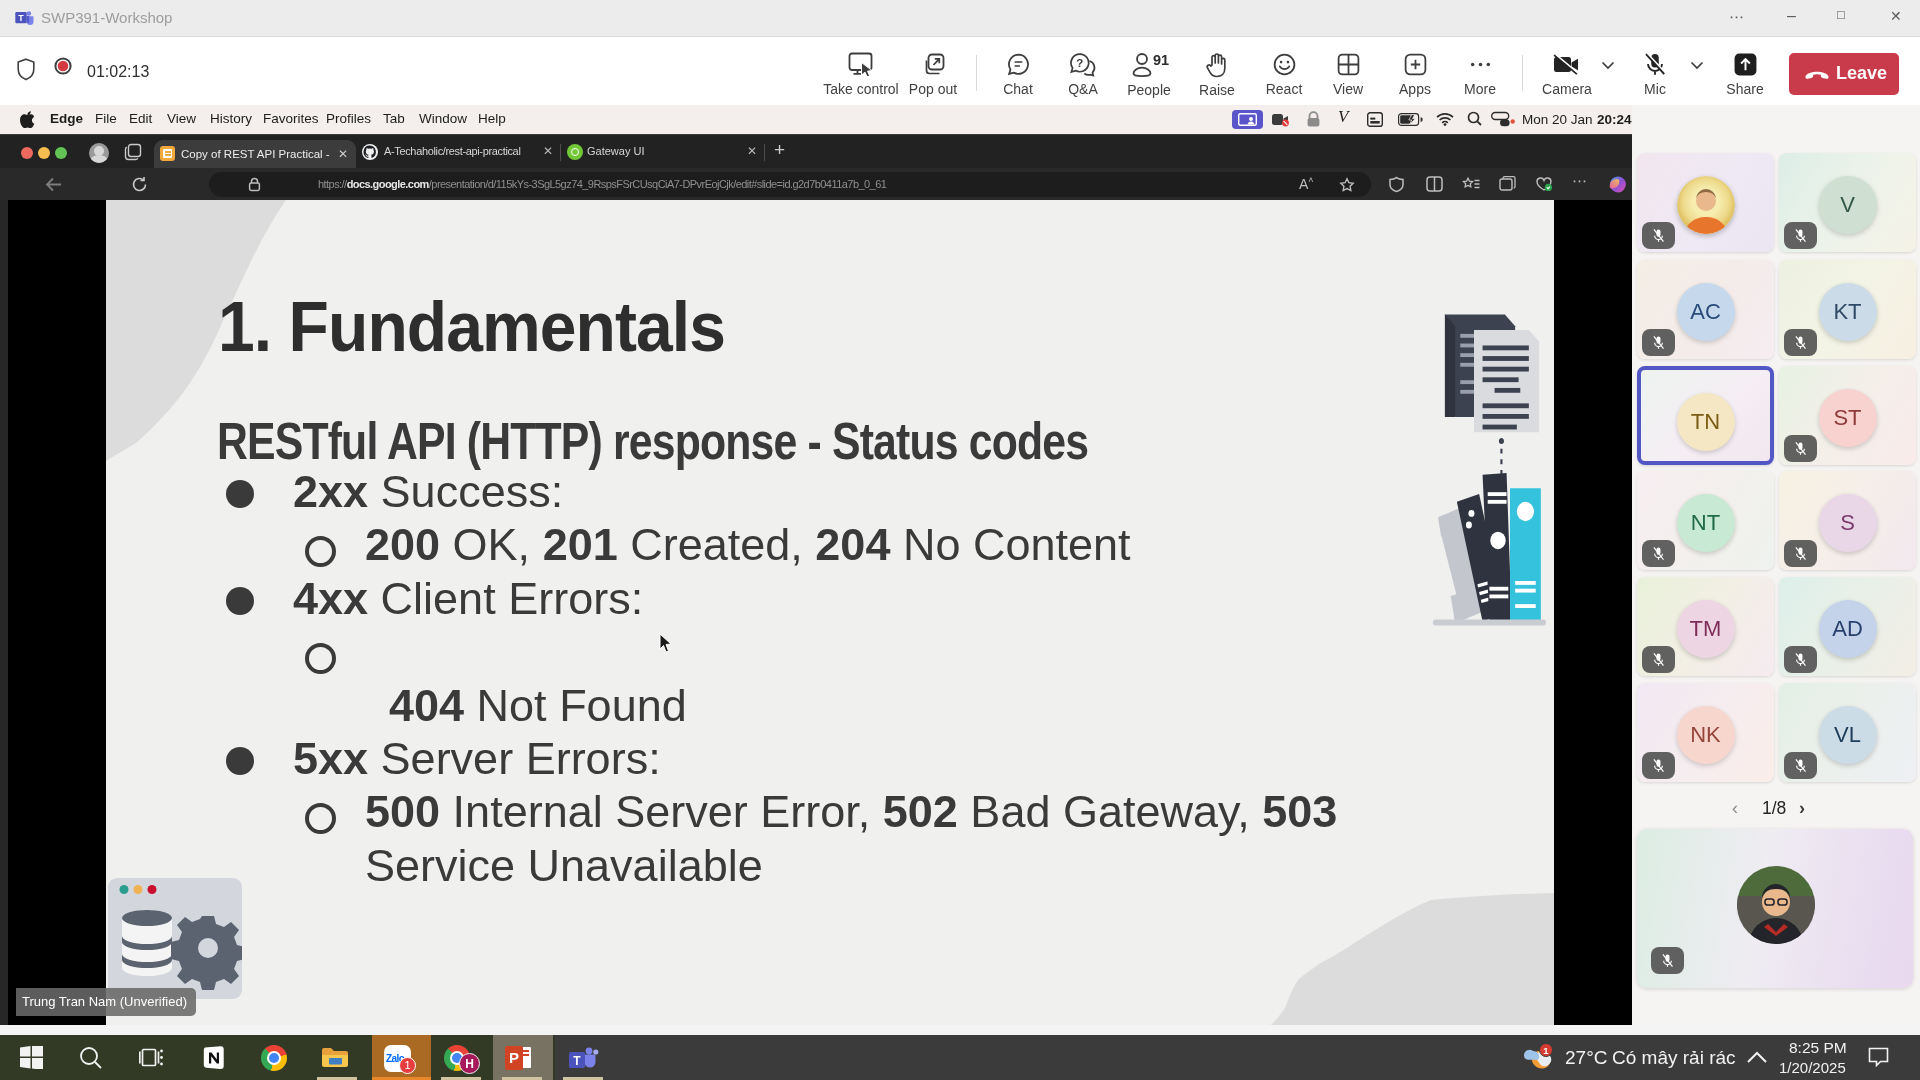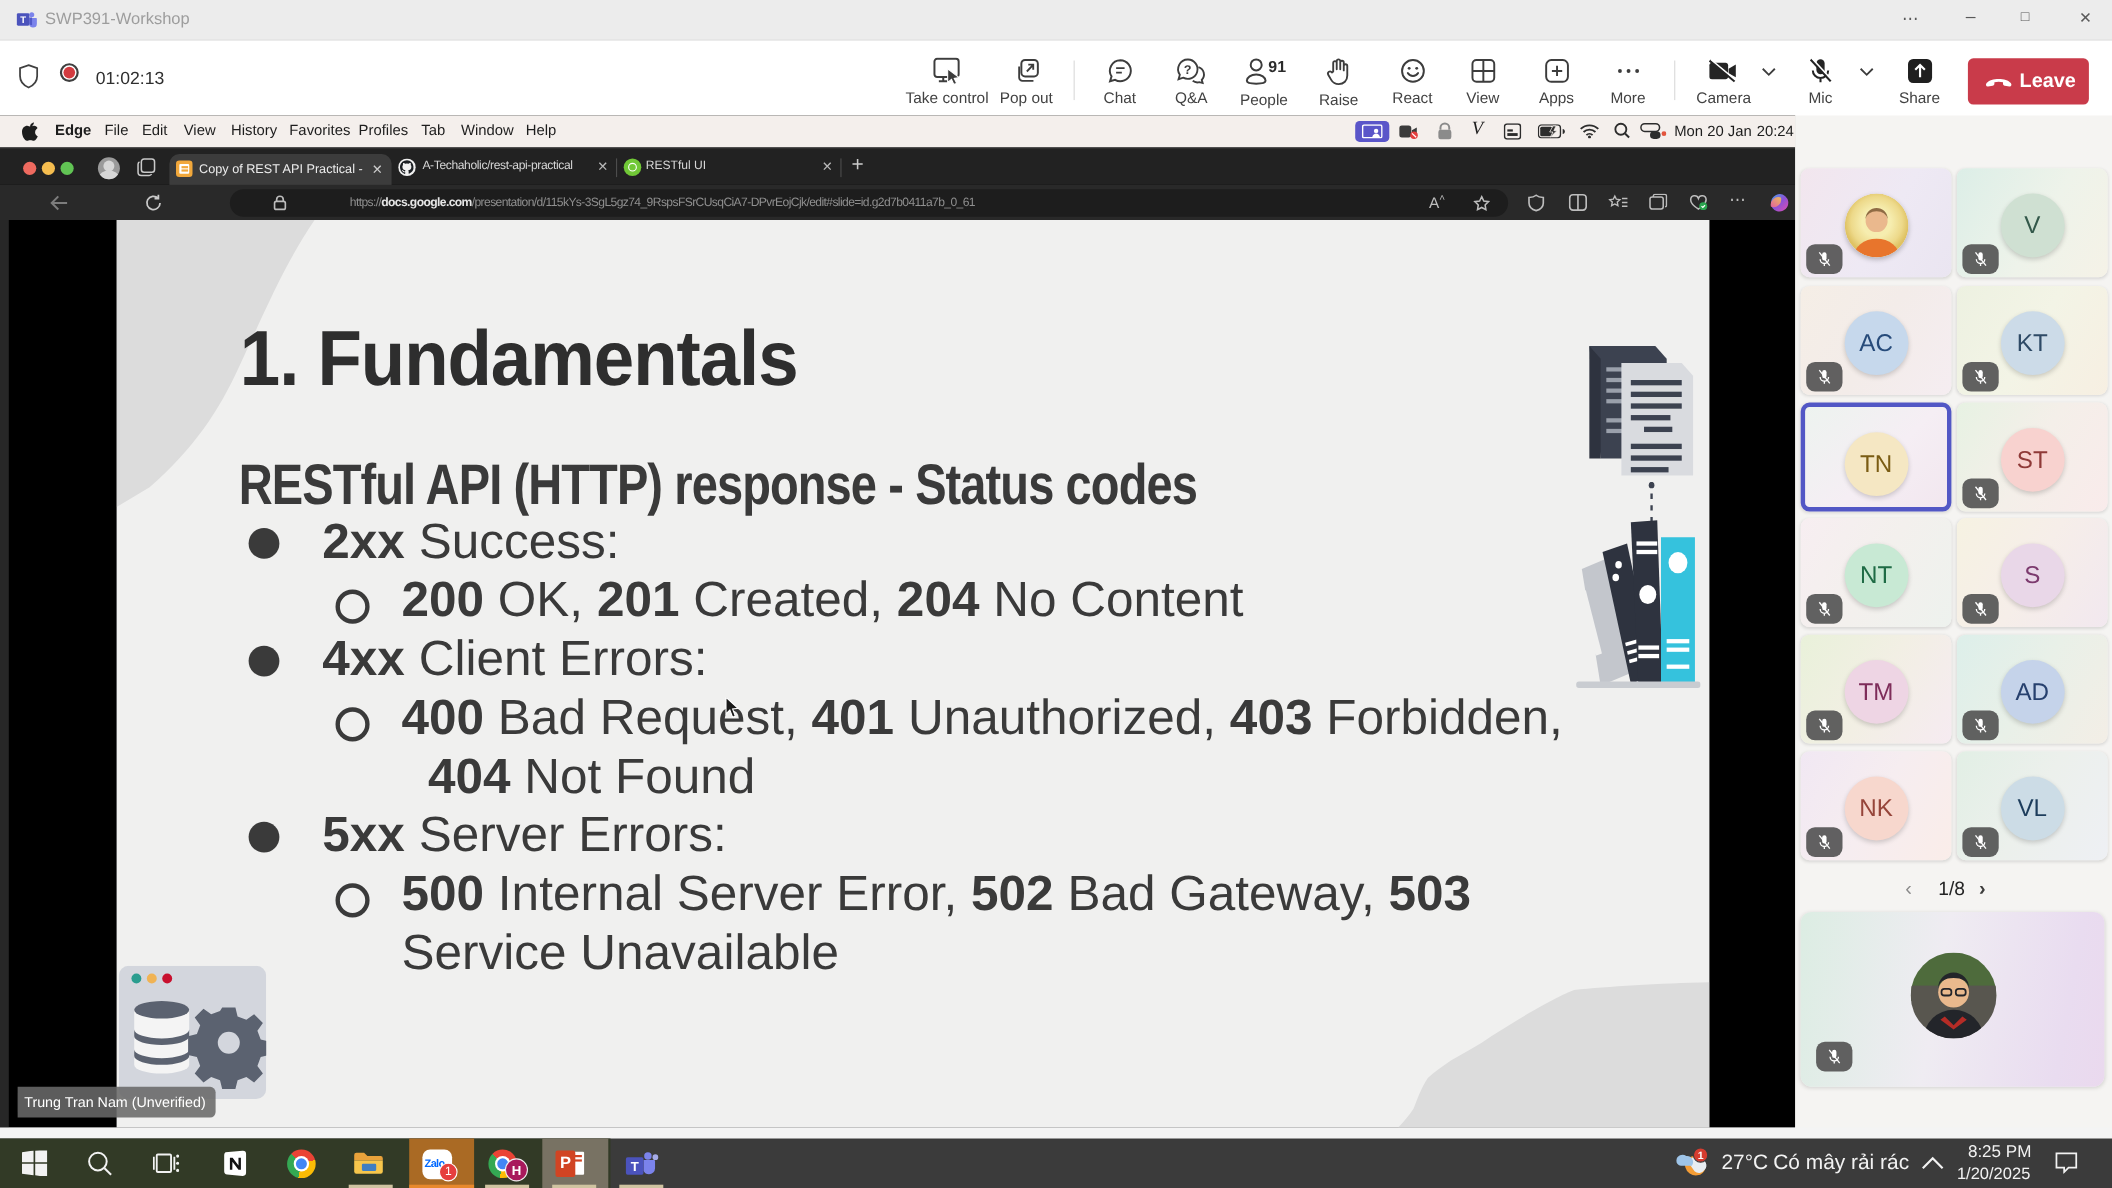--- a/index.html
+++ b/index.html
@@ -215,21 +215,21 @@
     <svg class="abs" style="left:1467px;top:6px" width="15" height="16" viewBox="0 0 15 16">
       <circle cx="6.5" cy="6.5" r="5" fill="none" stroke="#2c2c2c" stroke-width="1.7"></circle>
       <path d="M10.3 10.3 14 14" stroke="#2c2c2c" stroke-width="1.8"></path>
     </svg>
     <svg class="abs" style="left:1491px;top:6px" width="24" height="17" viewBox="0 0 24 17">
       <rect x="0.7" y="1.5" width="17" height="7" rx="3.5" fill="none" stroke="#2c2c2c" stroke-width="1.4"></rect>
       <rect x="9" y="8.3" width="9.6" height="7" rx="3.5" fill="#2c2c2c"></rect>
       <circle cx="21.7" cy="10.5" r="2.2" fill="#e2543d"></circle>
     </svg>
     <div class="abs" style="left:1522px;top:7px;font-size:13.5px;">Mon 20 Jan</div>
-    <div class="abs" style="left:1597px;top:7px;font-size:13.5px;">20:24</div>
+    <div class="abs" style="left:1597px;top:7px;font-size:13.5px;font-weight:bold;">20:24</div>
   </div>
 
   <div class="abs" style="left:0;top:29px;width:1632px;height:34px;background:#222222;border-top:1px solid #3a3a3a;">
     <div class="abs" style="left:21px;top:12px;width:12px;height:12px;border-radius:50%;background:#ee6a5f;"></div>
     <div class="abs" style="left:38px;top:12px;width:12px;height:12px;border-radius:50%;background:#f5bd4f;"></div>
     <div class="abs" style="left:55px;top:12px;width:12px;height:12px;border-radius:50%;background:#61c454;"></div>
     <div class="abs" style="left:89px;top:8px;width:20px;height:20px;border-radius:50%;background:#9a9a9a;overflow:hidden;">
       <div class="abs" style="left:5px;top:3px;width:10px;height:10px;border-radius:50%;background:#d7d7d7;"></div>
       <div class="abs" style="left:1px;top:12px;width:18px;height:12px;border-radius:50%;background:#d7d7d7;"></div>
     </div>
@@ -250,21 +250,21 @@
     <svg class="abs" style="left:362px;top:9px" width="16" height="16" viewBox="0 0 16 16">
       <circle cx="8" cy="8" r="8" fill="#f0f0f0"></circle>
       <path d="M8 1.6a6.4 6.4 0 0 0-2 12.5c.3 0 .4-.1.4-.3v-1.2c-1.8.4-2.2-.8-2.2-.8-.3-.7-.7-.9-.7-.9-.6-.4 0-.4 0-.4.6 0 1 .6 1 .6.5 1 1.4.7 1.8.5 0-.4.2-.7.4-.8-1.4-.2-2.9-.7-2.9-3.2 0-.7.2-1.3.6-1.7 0-.2-.3-.8.1-1.7 0 0 .5-.2 1.8.6a6 6 0 0 1 3.2 0c1.2-.8 1.8-.6 1.8-.6.4.9.1 1.5.1 1.7.4.4.6 1 .6 1.7 0 2.5-1.5 3-2.9 3.2.2.2.4.6.4 1.1v1.7c0 .2.1.4.4.3A6.4 6.4 0 0 0 8 1.6z" fill="#1b1f23"></path>
     </svg>
     <div class="abs" style="left:384px;top:10px;font-size:11px;letter-spacing:-.35px;color:#d6d6d6;">A-Techaholic/rest-api-practical</div>
     <div class="abs" style="left:543px;top:9px;font-size:12px;color:#b9b9b9;">✕</div>
     <div class="abs" style="left:560px;top:9px;width:1px;height:17px;background:#4d4d4d;"></div>
     <div class="abs" style="left:567px;top:9px;width:16px;height:16px;border-radius:50%;background:#71c837;">
       <div class="abs" style="left:4px;top:4px;width:8px;height:8px;border-radius:50%;border:1.6px solid #fff;"></div>
     </div>
-    <div class="abs" style="left:587px;top:10px;font-size:11px;color:#d6d6d6;">RESTful UI</div>
+    <div class="abs" style="left:587px;top:10px;font-size:11px;color:#d6d6d6;">Gateway UI</div>
     <div class="abs" style="left:747px;top:9px;font-size:12px;color:#b9b9b9;">✕</div>
     <div class="abs" style="left:764px;top:9px;width:1px;height:17px;background:#4d4d4d;"></div>
     <div class="abs" style="left:774px;top:4px;font-size:19px;font-weight:300;color:#c9c9c9;">+</div>
   </div>
 
   <div class="abs" style="left:0;top:63px;width:1632px;height:32px;background:#292929;">
     <svg class="abs" style="left:45px;top:9px" width="17" height="15" viewBox="0 0 17 15">
           <path d="M8 1.5 2 7.5l6 6 M2.3 7.5H16" fill="none" stroke="#7d7d7d" stroke-width="1.8"></path>
         </svg>
     <svg class="abs" style="left:131px;top:8px" width="17" height="17" viewBox="0 0 17 17">
@@ -330,21 +330,20 @@
       </svg>
       <div class="abs" style="left:112px;top:86px;font-size:71px;font-weight:bold;color:#2e2e2e;letter-spacing:-1px;transform:scaleX(.93);transform-origin:left;">1. Fundamentals</div>
       <div class="abs" style="left:111px;top:211px;font-size:52px;font-weight:bold;color:#3a3a3a;letter-spacing:-1px;transform:scaleX(.822);transform-origin:left;white-space:nowrap;">RESTful API (HTTP) response - Status codes</div>
       <div class="abs" style="left:120px;top:280px;width:28px;height:28px;border-radius:50%;background:#3a3a3a;"></div>
       <div class="abs" style="left:187px;top:266px;font-size:45px;color:#3a3a3a;"><b>2xx</b> Success:</div>
       <div class="abs" style="left:199px;top:336px;width:31px;height:31px;border-radius:50%;border:4.5px solid #3a3a3a;"></div>
       <div class="abs" style="left:259px;top:319px;font-size:45px;color:#3a3a3a;"><b>200</b> OK, <b>201</b> Created, <b>204</b> No Content</div>
       <div class="abs" style="left:120px;top:387px;width:28px;height:28px;border-radius:50%;background:#3a3a3a;"></div>
       <div class="abs" style="left:187px;top:373px;font-size:45px;color:#3a3a3a;"><b>4xx</b> Client Errors:</div>
       <div class="abs" style="left:199px;top:443px;width:31px;height:31px;border-radius:50%;border:4.5px solid #3a3a3a;"></div>
-      <div class="abs" style="left:259px;top:426px;font-size:45px;color:#3a3a3a;"><b>400</b> Bad Request, <b>401</b> Unauthorized, <b>403</b> Forbidden,</div>
       <div class="abs" style="left:259px;top:480px;font-size:45px;color:#3a3a3a;margin-left:24px;"><b>404</b> Not Found</div>
       <div class="abs" style="left:120px;top:547px;width:28px;height:28px;border-radius:50%;background:#3a3a3a;"></div>
       <div class="abs" style="left:187px;top:533px;font-size:45px;color:#3a3a3a;"><b>5xx</b> Server Errors:</div>
       <div class="abs" style="left:199px;top:603px;width:31px;height:31px;border-radius:50%;border:4.5px solid #3a3a3a;"></div>
       <div class="abs" style="left:259px;top:586px;font-size:45px;color:#3a3a3a;"><b>500</b> Internal Server Error, <b>502</b> Bad Gateway, <b>503</b></div>
       <div class="abs" style="left:259px;top:640px;font-size:45px;color:#3a3a3a;">Service Unavailable</div>
       <svg class="abs" style="left:1320px;top:103px" width="120" height="333" viewBox="0 0 140 345" preserveAspectRatio="none">
         <g>
           <path d="M22 12 H92 L104 24 V118 H34 Z" fill="#3c4250"></path>
           <path d="M22 12 L34 24 V118 H22 Z" fill="#2e333f"></path>

